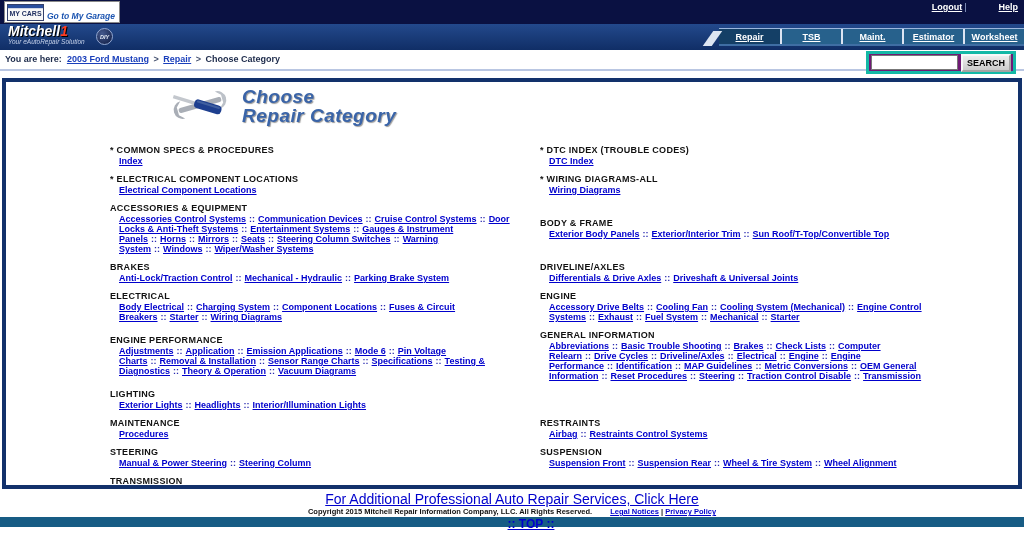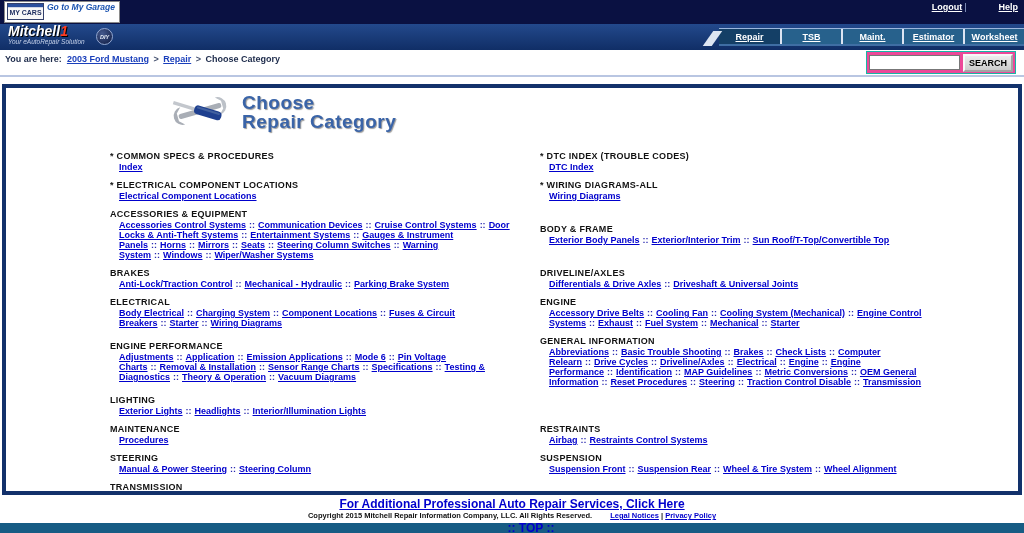--- a/index.html
+++ b/index.html
@@ -2,21 +2,21 @@
 <html><head>
 <meta charset="utf-8">
 <style>
   * { margin:0; padding:0; box-sizing:border-box; }
   html,body { width:1024px; height:533px; overflow:hidden; background:#fff;
               font-family:"Liberation Sans", sans-serif; }
 
   
   .topbar { height:24px; background:#0a1142; position:relative; }
   .mycars-box { position:absolute; left:4px; top:1px; height:22px; background:#fff;
-                border:1px solid #8a8a8a; display:flex; align-items:flex-start; gap:3px;
+                border:1px solid #8a8a8a; display:flex; align-items:flex-end; gap:3px;
                 padding:1px 4px 1px 2px; cursor:pointer; }
   .plate { width:37px; height:17px; background:#f8f8f8; border:1px solid #33406b;
            display:flex; flex-direction:column; align-items:center; }
   .plate-top { width:100%; height:4px; background:#2a4f9e;
                border-bottom:1px solid #d0d6e6; }
   .plate-txt { font-size:7px; font-weight:bold; color:#1c2c5e; letter-spacing:0;
                line-height:10px; white-space:nowrap; }
   .garage-label { font-size:8.5px; font-weight:bold; font-style:italic; color:#1a53b0;
                   line-height:1.1; }
   .top-right { position:absolute; right:6px; top:3px; text-align:right;
@@ -41,54 +41,54 @@
            margin-right:2px; }
   .tabs { display:flex; border-top:1px solid #9db7de; border-bottom:2px solid #3f6ea3; }
   .tab { width:61px; height:15px; background:#27618c; color:#fff; font-size:9px;
          font-weight:bold; text-decoration:underline; display:flex; align-items:center;
          justify-content:center; border-left:2px solid #dde5f2; cursor:pointer;
          white-space:nowrap; }
   .tab:first-child { border-left:none; }
   .tab.active { background:#143f66; }
 
   
-  .crumbrow { height:27px; background:#fff; border-bottom:2px solid #b9c6e2; position:relative; }
+  .crumbrow { height:21px; background:#fff; border-bottom:2px solid #b9c6e2; position:relative; }
   .breadcrumb { position:absolute; left:5px; top:4px; font-size:9px; font-weight:bold;
                 color:#1c2a4a; }
   .breadcrumb a { color:#1a3fbb; text-decoration:underline; cursor:pointer; }
   .bc-sep { color:#44506e; font-weight:bold; margin:0 2px; }
   .searchbox { position:absolute; right:8px; top:1px; width:150px; height:23px;
-               background:#ec4899; border:1px solid #14b8a6; display:flex;
+               background:#701a75; border:3px solid #14b8a6; display:flex;
                align-items:center; gap:3px; padding:0 2px; }
   .searchbox input { flex:1; height:15px; border:1px solid #777; font-size:10px;
                      padding:0 2px; min-width:0; }
   .search-btn { height:18px; padding:0 4px; font-size:9px; font-weight:bold;
                 background:linear-gradient(#eee,#ccc); border:2px outset #f8f8f8;
                 color:#000; cursor:pointer; }
 
   
   .panel { margin:7px 2px 0 2px; border:4px solid #12316b; background:#fff;
            height:411px; overflow:hidden; }
   .titleblock { display:flex; margin:3px 0 0 162px; align-items:flex-start; gap:10px; }
   .tools-icon { width:64px; height:40px; }
-  .page-title { font-size:19px; font-weight:bold; color:#3a64a8;
+  .page-title { font-size:19px; font-weight:bold; font-style:italic; color:#3a64a8;
                 line-height:1.0; text-shadow:1px 1px 1px #9a9a9a; letter-spacing:0.5px;
                 padding-top:2px; }
   .grid { margin:20px 0 0 104px; width:860px; }
   .cat-row { display:flex;align-items:center; }
   .cat-cell { width:418px; margin-right:22px; padding-bottom:8px; }
   .cat-header { font-size:9px; font-weight:bold; color:#111; letter-spacing:0.3px;
                 line-height:11px; }
   .cat-links { font-size:9px; font-weight:bold; line-height:10px; color:#223;margin-left:9px; }
   .cat-links a { color:#0000cc; text-decoration:underline; cursor:pointer; }
   .cat-links .sep { color:#2b2bb0; margin:0 3px; text-decoration:none; }
 
   
   .footer { height:28px; text-align:center; padding-top:3px; line-height:1.0; }
-  .f-services { font-size:12px; font-weight:bold; }
+  .f-services { font-size:14px; font-weight:normal; }
   .f-services a { color:#0000cc; text-decoration:underline; cursor:pointer; }
   .f-copy { font-size:7.5px; font-weight:bold; color:#111; margin-top:2px; }
   .f-copy a { color:#0000cc; text-decoration:underline; cursor:pointer; }
   .f-copy .gap { display:inline-block; width:18px; }
   .f-top { font-size:12px; font-weight:bold; margin-top:2px;padding-left:38px; }
   .f-top a { color:#0000cc; text-decoration:underline; cursor:pointer; }
   .bottombar { height:10px; background:#175c84; }
 </style>
 </head>
 <body>

